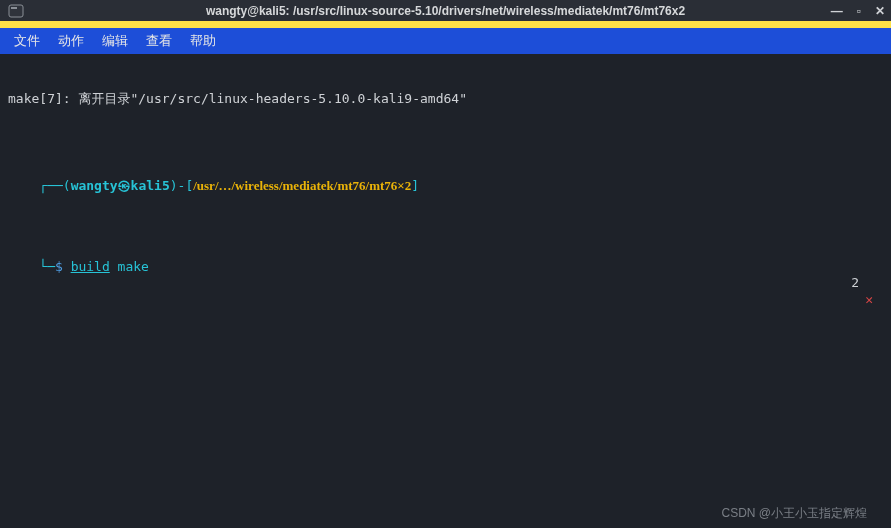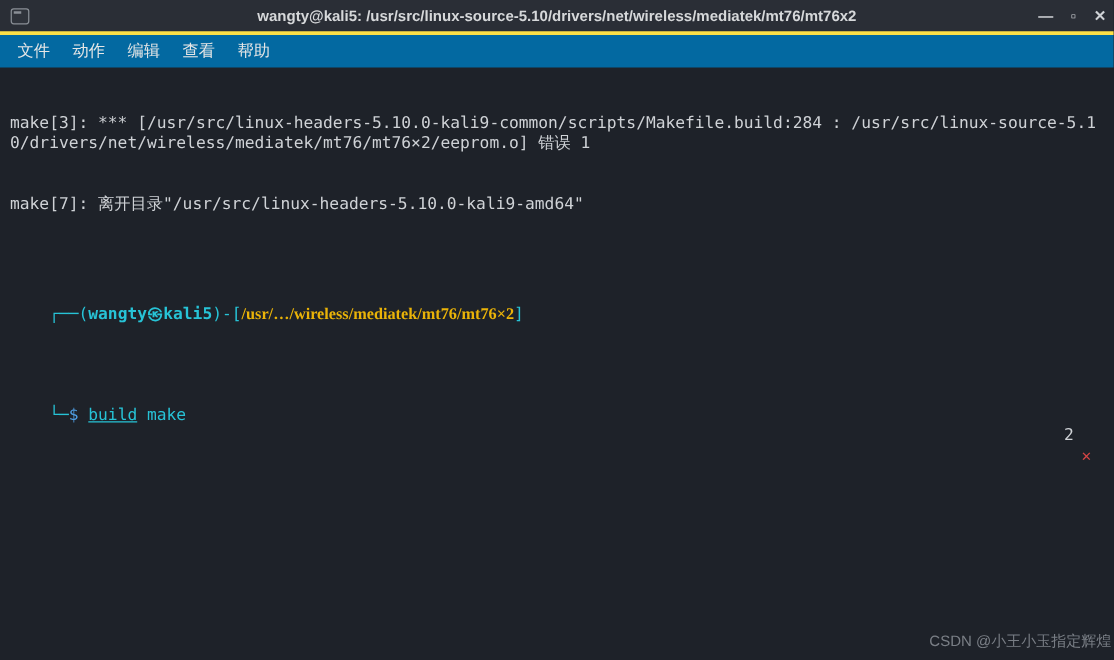--- a/index.html
+++ b/index.html
@@ -9,21 +9,21 @@
     font-size: 13px;
     color: #cfd2d6;
     width: 891px;
     height: 528px;
     overflow: hidden;
     position: relative;
   }
   .titlebar {
     height: 28px;
     background: #2a2e36;
-    border-bottom: 3px solid #fde047;
+    border-bottom: 7px solid #fde047;
     display: flex;
     align-items: center;
     justify-content: center;
     position: relative;
     color: #d6d8da;
     font-family: sans-serif;
     font-size: 12px;
     font-weight: bold;
   }
   .titlebar .left-icon {
@@ -37,21 +37,21 @@
     position: absolute;
     right: 6px;
     display: flex;
     gap: 14px;
     align-items: center;
     color: #cfd2d6;
   }
   .win-controls span { cursor: pointer; font-weight: bold; }
   .menubar {
     height: 26px;
-    background: #0369a1;
+    background: #1d4ed8;
     display: flex;
     align-items: center;
     gap: 18px;
     padding: 0 14px;
     color: #e6e6e6;
     font-family: sans-serif;
     font-size: 13px;
   }
   .menubar span { cursor: pointer; }
   .terminal {
@@ -72,21 +72,21 @@
     color: #cfd2d6;
   }
   .close-x {
     position: absolute;
     right: 10px;
     color: #d64545;
     font-weight: bold;
   }
   .watermark {
     position: absolute;
-    right: 2px;
+    right: 24px;
     bottom: 6px;
     color: #8a8f96;
     font-family: sans-serif;
     font-size: 12px;
     opacity: 0.85;
   }
 </style>
 </head>
 <body>
 
@@ -107,21 +107,20 @@
 
 <div class="menubar">
   <span>文件</span>
   <span>动作</span>
   <span>编辑</span>
   <span>查看</span>
   <span>帮助</span>
 </div>
 
 <div class="terminal">
-  <div class="line">make[3]: *** [/usr/src/linux-headers-5.10.0-kali9-common/scripts/Makefile.build:284 : /usr/src/linux-source-5.10/drivers/net/wireless/mediatek/mt76/mt76×2/eeprom.o] 错误 1</div>
   <div class="line">make[7]: 离开目录"/usr/src/linux-headers-5.10.0-kali9-amd64"</div>
 
   <div class="line prompt-row" style="position:relative;">
     <span class="cyan">┌──(</span><span class="cyan-b">wangty</span><span class="cyan-b">㉿</span><span class="cyan-b">kali5</span><span class="cyan">)-[</span><span class="white-b">/usr/…/wireless/mediatek/mt76/mt76×2</span><span class="cyan">]</span>
   </div>
   <div class="line" style="position:relative;">
     <span class="cyan">└─</span><span class="blue">$</span> <span class="cyan" style="text-decoration:underline;">build</span><span class="cyan"> make</span>
     <span class="count-badge">2</span>
     <span class="close-x">✕</span>
   </div>

